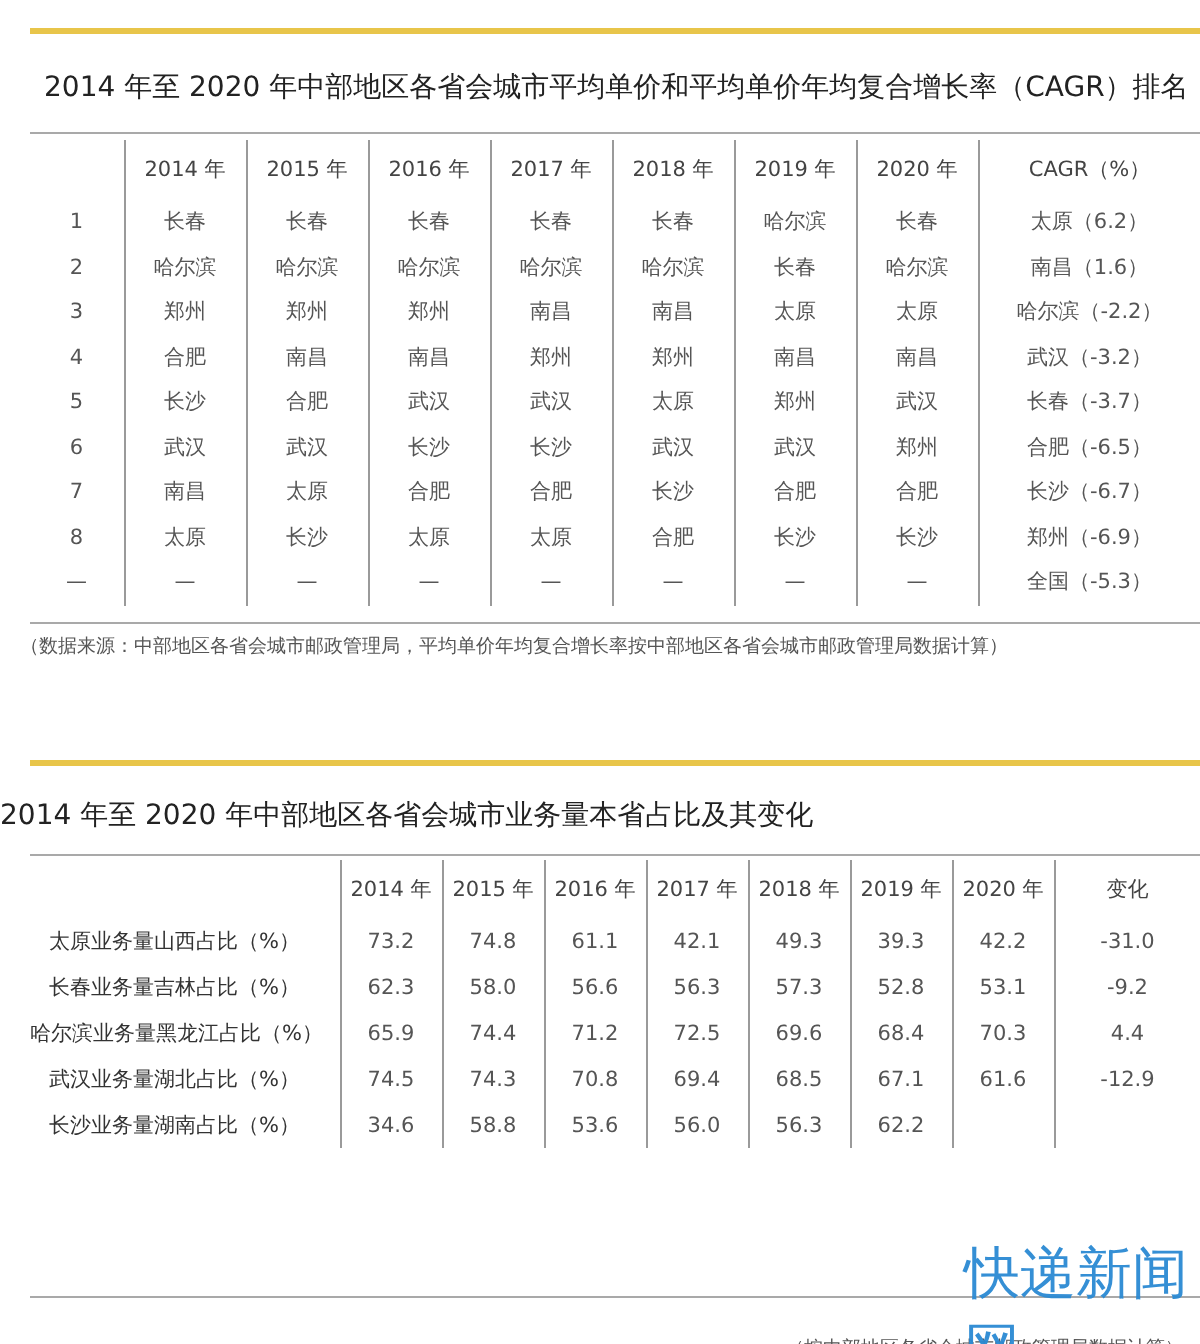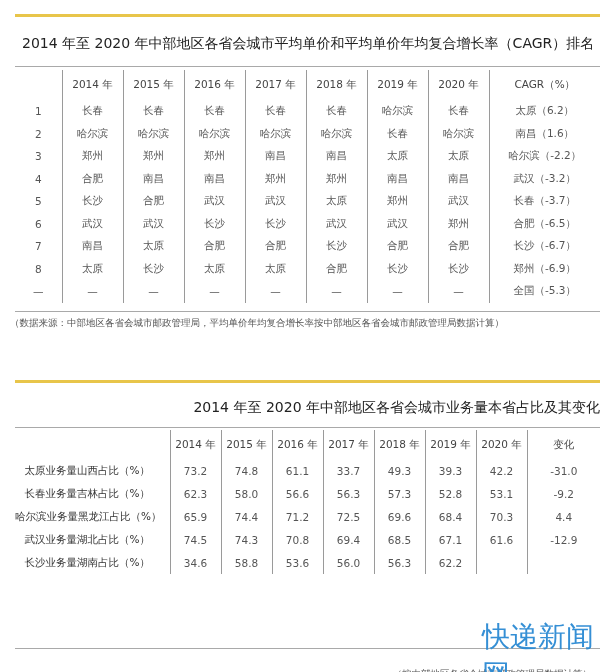--- a/index.html
+++ b/index.html
@@ -1,20 +1,20 @@
 <!DOCTYPE html>
 <html><head>
 <meta charset="utf-8">
 <style>
   html, body { margin:0; padding:0; background:#ffffff; }
   body { width:600px; height:672px; position:relative; overflow:hidden;
          font-family:"DejaVu Sans","Liberation Sans",sans-serif; color:#333; }
   .yellow-rule { position:absolute; left:15px; right:0; height:3px; background:#e8c54a; }
   .gray-rule { position:absolute; left:15px; right:0; height:1px; background:#a9a9a9; }
-  .title { position:absolute; left:0; width:600px; text-align:right; font-size:14px; color:#222; white-space:nowrap; }
+  .title { position:absolute; left:0; width:600px; text-align:left; font-size:14px; color:#222; white-space:nowrap; }
   .t1-title { left:22px; width:auto; text-align:center; }
   table { position:absolute; border-collapse:collapse; table-layout:fixed; }
   td, th { font-weight:normal; text-align:center; font-size:10.5px; color:#555; padding:0; white-space:nowrap; }
   .t1 { left:15px; top:70px; width:585px; }
   .t1 th { height:30px; color:#444; font-size:10.5px; }
   .t1 td { height:22.5px; }
   .t1 .vline { border-left:1px solid #9a9a9a; }
   .t2 { left:15px; top:430px; width:585px; }
   .t2 th { height:30px; color:#444; }
   .t2 td { height:22.8px; }
@@ -189,21 +189,21 @@
         <th class="vline">2020 年</th>
         <th class="vline">变化</th>
       </tr>
     </thead>
   <tbody id="t2-body">
       <tr>
         <td class="rowlabel">太原业务量山西占比（%）</td>
         <td class="vline">73.2</td>
         <td class="vline">74.8</td>
         <td class="vline">61.1</td>
-        <td class="vline">33.7</td>
+        <td class="vline">42.1</td>
         <td class="vline">49.3</td>
         <td class="vline">39.3</td>
         <td class="vline">42.2</td>
         <td class="vline">-31.0</td>
       </tr>
       <tr>
         <td class="rowlabel">长春业务量吉林占比（%）</td>
         <td class="vline">62.3</td>
         <td class="vline">58.0</td>
         <td class="vline">56.6</td>

